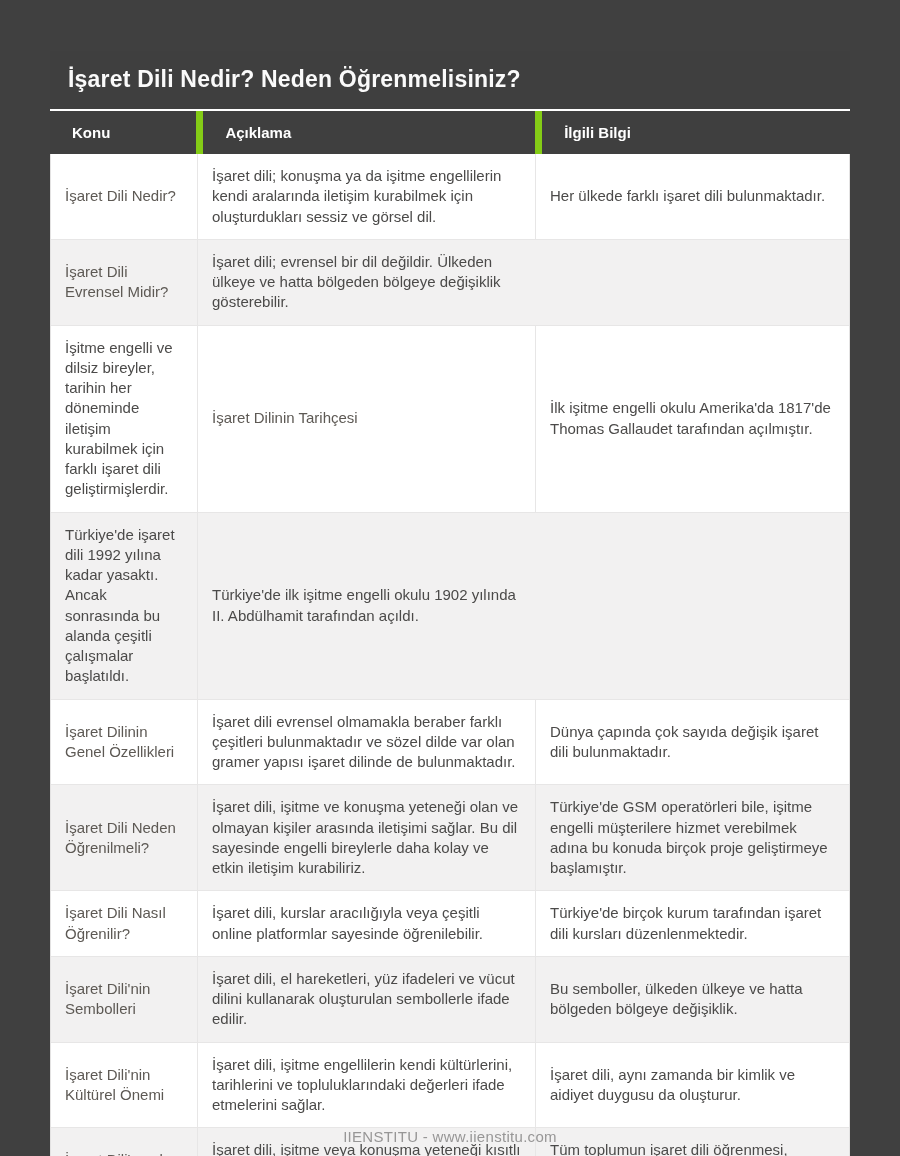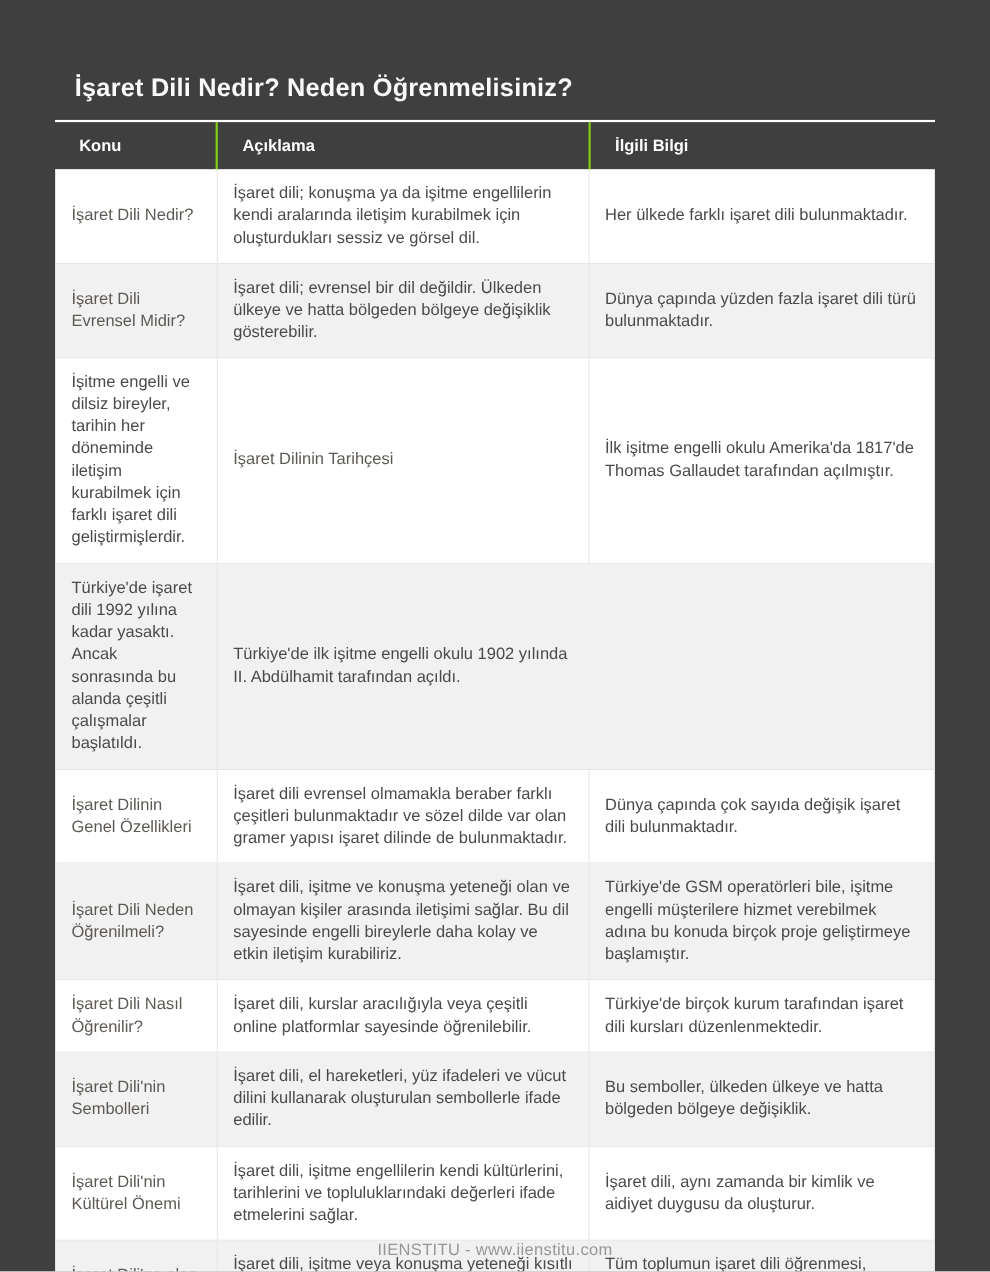--- a/index.html
+++ b/index.html
@@ -36,21 +36,21 @@
     background: #3f3f3f;
     border-top: 2px solid #ffffff;
   }
   .head-cell {
     color: #ffffff;
     font-size: 15px;
     font-weight: bold;
     padding: 13px 22px;
   }
   .head-cell + .head-cell {
-    border-left: 2px solid #84cc16;
+    border-left: 7px solid #84cc16;
   }
   .tbody {
     background: #ffffff;
     border-left: 1px solid #e3e2e2;
     border-right: 1px solid #e3e2e2;
     border-bottom: 1px solid #e3e2e2;
   }
   .row {
     display: grid;
     grid-template-columns: 18.3% 42.35% 39.35%;
@@ -106,21 +106,20 @@
 
       <div class="row">
         <div class="cell konu">İşaret Dili Nedir?</div>
         <div class="cell">İşaret dili; konuşma ya da işitme engellilerin kendi aralarında iletişim kurabilmek için oluşturdukları sessiz ve görsel dil.</div>
         <div class="cell">Her ülkede farklı işaret dili bulunmaktadır.</div>
       </div>
 
       <div class="row alt">
         <div class="cell konu">İşaret Dili Evrensel Midir?</div>
         <div class="cell">İşaret dili; evrensel bir dil değildir. Ülkeden ülkeye ve hatta bölgeden bölgeye değişiklik gösterebilir.</div>
-        <div class="cell">Dünya çapında yüzden fazla işaret dili türü bulunmaktadır.</div>
       </div>
 
       <div class="row">
         <div class="cell">İşitme engelli ve dilsiz bireyler, tarihin her döneminde iletişim kurabilmek için farklı işaret dili geliştirmişlerdir.</div>
         <div class="cell konu">İşaret Dilinin Tarihçesi</div>
         <div class="cell">İlk işitme engelli okulu Amerika'da 1817'de Thomas Gallaudet tarafından açılmıştır.</div>
       </div>
 
       <div class="row alt">
         <div class="cell">Türkiye'de işaret dili 1992 yılına kadar yasaktı. Ancak sonrasında bu alanda çeşitli çalışmalar başlatıldı.</div>

